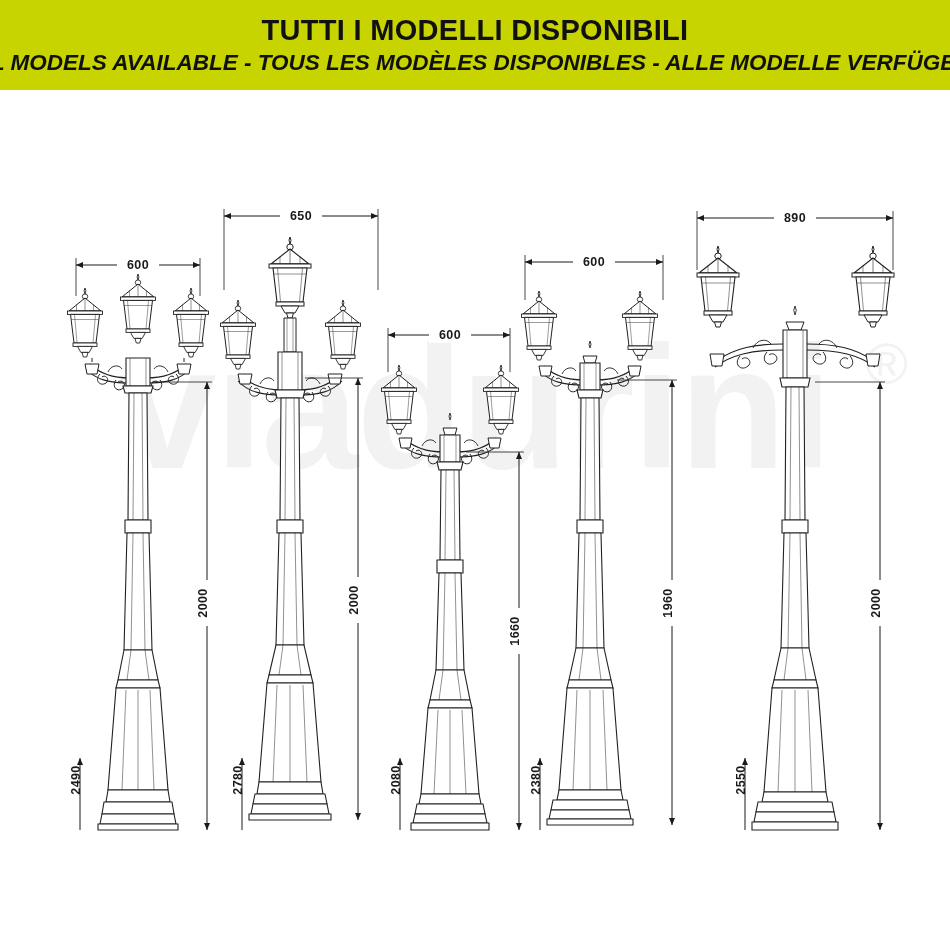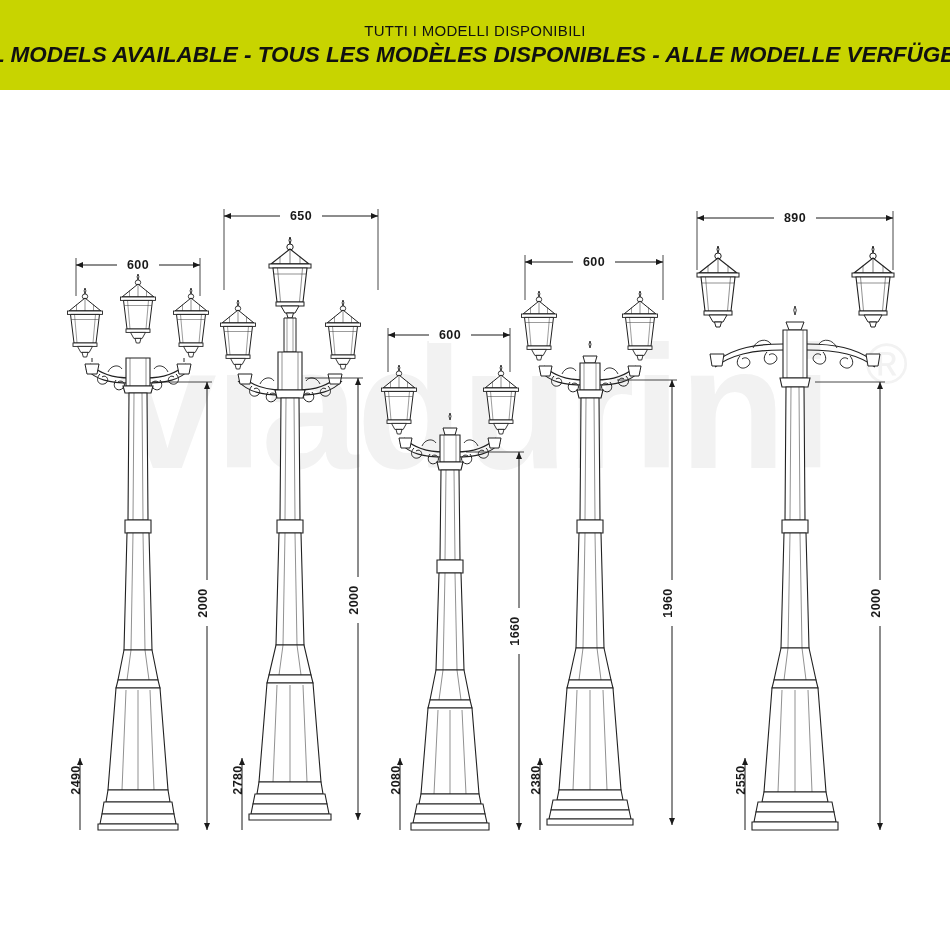--- a/index.html
+++ b/index.html
@@ -11,21 +11,21 @@
     position:relative;
   }
   
   #banner{
     position:absolute;left:0;top:0;width:950px;height:90px;
     background:#c8d400;
     display:flex;flex-direction:column;align-items:center;justify-content:center;
     box-sizing:border-box;
   }
   #banner .l1{
-    font-size:15px;font-weight:normal;color:#111;letter-spacing:.3px;
+    font-size:29px;font-weight:bold;color:#111;letter-spacing:.3px;
     line-height:1.15;text-align:center;white-space:nowrap;
   }
   #banner .l2{
     font-size:22.5px;font-weight:bold;font-style:italic;color:#111;
     line-height:1.15;text-align:center;white-space:nowrap;margin-top:3px;
   }
   
   #canvas{
     position:absolute;left:0;top:90px;width:950px;height:860px;
     background:#fff;overflow:hidden;

